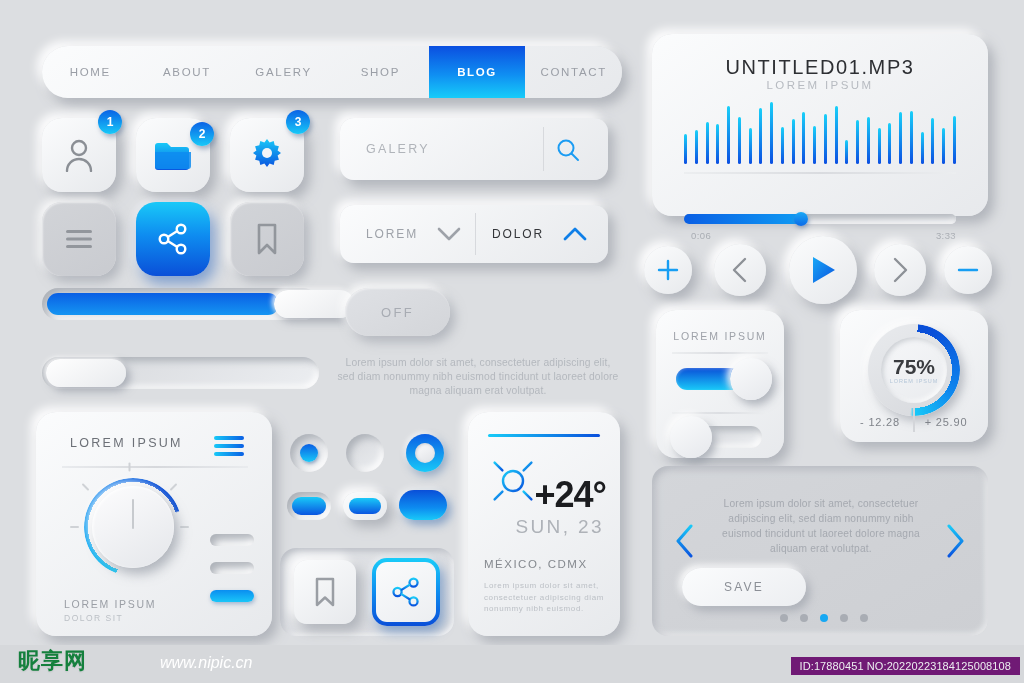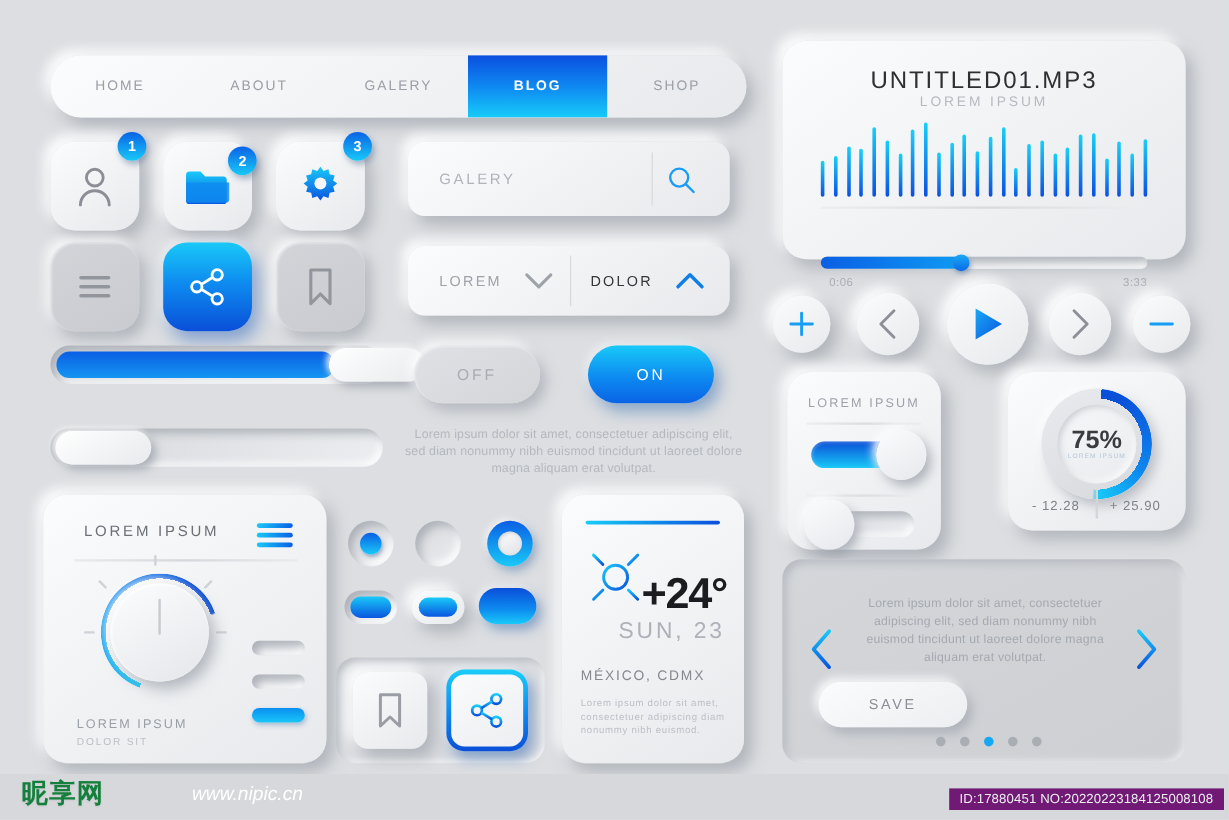--- a/index.html
+++ b/index.html
@@ -206,22 +206,23 @@
 </style>
 </head>
 <body>
 
 <div id="stage">
 
   <div id="nav" class="neu">
     <div class="nav-item">HOME</div>
     <div class="nav-item">ABOUT</div>
     <div class="nav-item">GALERY</div>
+    <div class="nav-item">SHOP</div>
     <div class="nav-item active">BLOG</div>
-    <div class="nav-item">SHOP</div>
+    <div class="nav-item">CONTACT</div>
   </div>
 
   <div class="tile neu" style="left:42px; top:118px;">
     <svg width="30" height="34" viewBox="0 0 30 34">
       <circle cx="15" cy="10" r="7" fill="none" stroke="#8b8f95" stroke-width="2.4"></circle>
       <path d="M3 33c0-7 5.4-12 12-12s12 5 12 12" fill="none" stroke="#8b8f95" stroke-width="2.4" stroke-linecap="round"></path>
     </svg>
     <div class="badge" style="right:-6px; top:-8px;">1</div>
   </div>
 
@@ -301,21 +302,20 @@
       <polyline points="3,4 13,14 23,4" fill="none" stroke="#9ea2a9" stroke-width="2.6" stroke-linecap="round" stroke-linejoin="round"></polyline>
     </svg>
     <div style="position:absolute; left:135px; top:8px; width:1px; height:42px; background:#d7d9dd;"></div>
     <div class="dd-lbl" style="left:152px; top:22px; color:#34363a;">DOLOR</div>
     <svg style="position:absolute; left:222px; top:20px;" width="26" height="18" viewBox="0 0 26 18">
       <polyline points="3,14 13,4 23,14" fill="none" stroke="#0f7fe8" stroke-width="2.8" stroke-linecap="round" stroke-linejoin="round"></polyline>
     </svg>
   </div>
 
   <div id="off">OFF</div>
-  <div id="on">ON</div>
 
   <div id="para">Lorem ipsum dolor sit amet, consectetuer adipiscing elit, sed diam nonummy nibh euismod tincidunt ut laoreet dolore magna aliquam erat volutpat.</div>
 
   <div id="knobcard" class="card neu">
     <div id="knobTitle">LOREM IPSUM</div>
     <div id="hamb">
         <i></i>
         <i></i>
         <i></i>
       </div>

